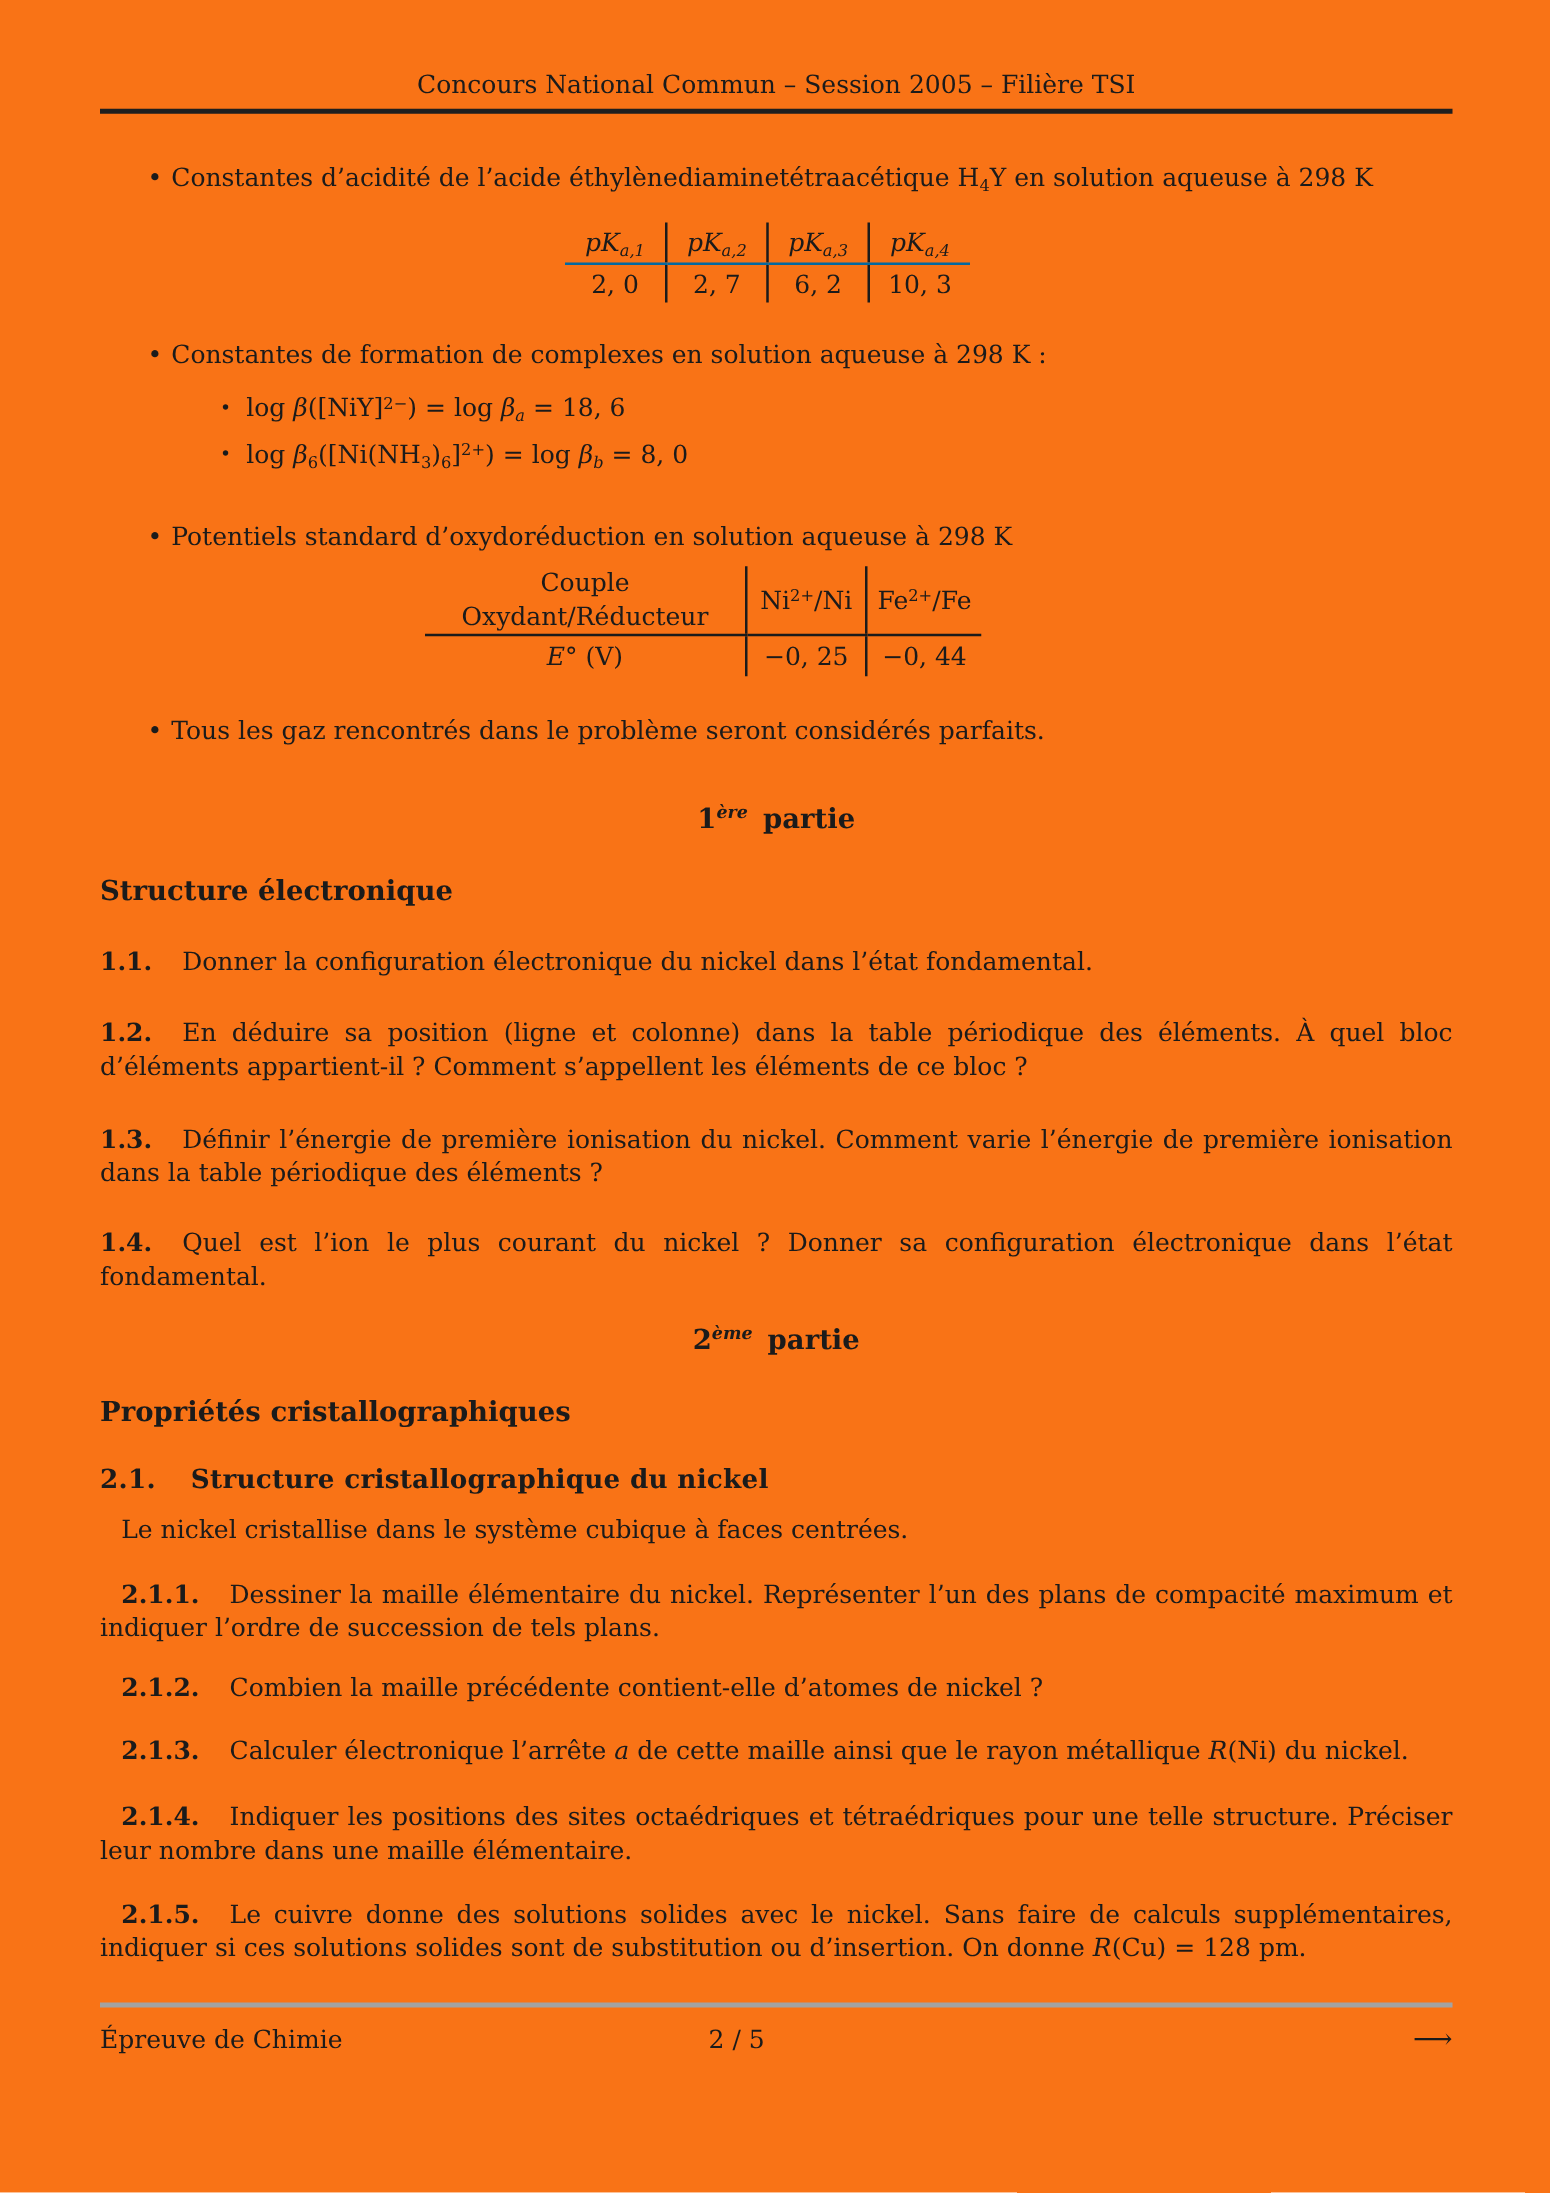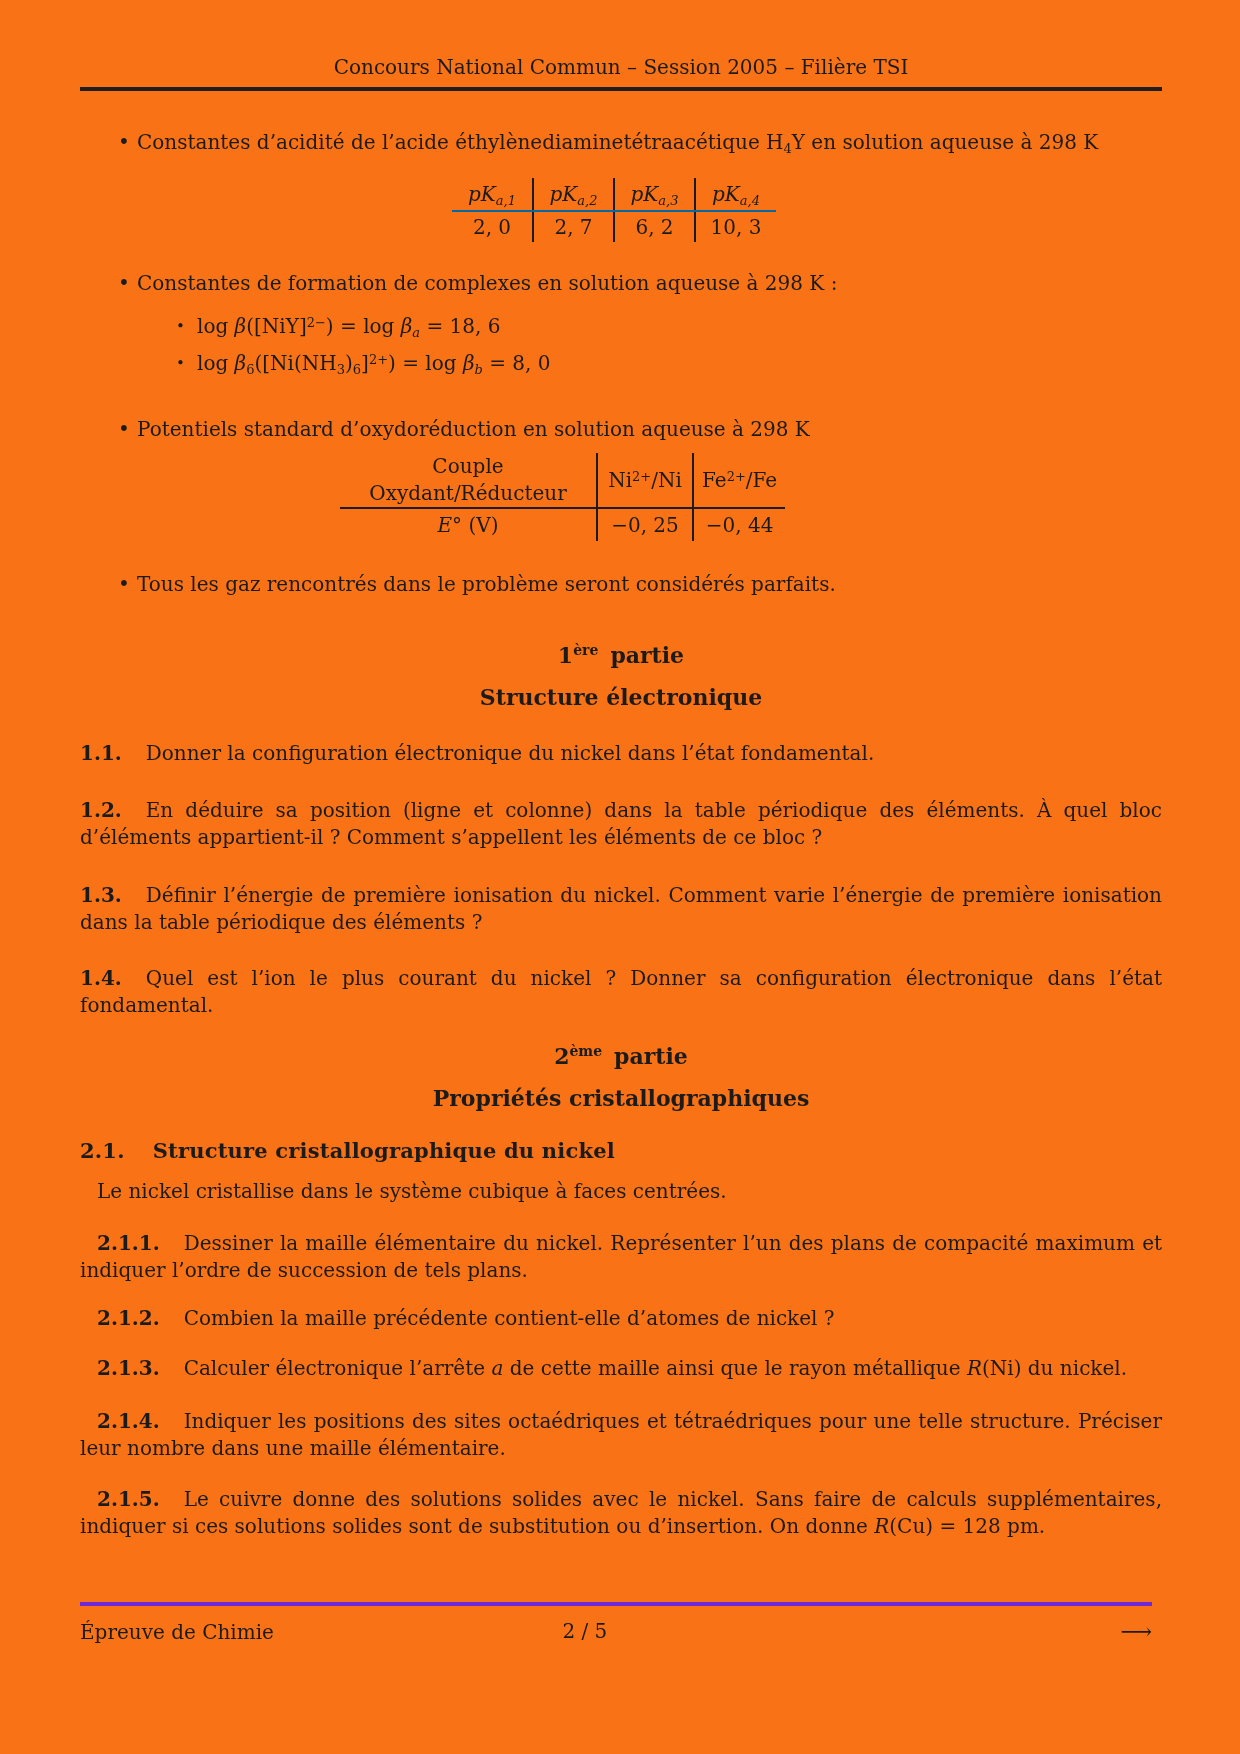--- a/index.html
+++ b/index.html
@@ -34,39 +34,39 @@
   .sub-item > .dot { position:absolute; left:96px; top:0; font-size:15px; }
 
   .pot { border-collapse:collapse; margin:10px 0 0 260px; }
   .pot td { text-align:center; border-left:2px solid #1b1b1b; height:33px; padding:0 8px; }
   .pot td:first-child { border-left:none; width:257px; }
   .pot td:nth-child(2) { width:96px; }
   .pot td:nth-child(3) { width:90px; }
   .pot tr:first-child td { border-bottom:2px solid #1b1b1b; }
 
   .part-head { text-align:center; font-weight:bold; font-size:22px; line-height:30px; margin-top:42px; }
-  .part-head sup { font-size:14px; vertical-align:8px; }
+  .part-head sup { font-size:14px; vertical-align:8px;font-style:italic; }
   .part-head .pw { margin-left:12px; }
-  .part-sub { text-align:center; font-weight:bold; font-size:22px; line-height:30px; margin-top:12px; }
+  .part-sub { text-align:left; font-weight:bold; font-size:22px; line-height:30px; margin-top:28px; }
   .p2 { margin-top:22px; }
 
   .intro { margin-top:22px; text-indent:17px; }
   .intro2 { margin-top:13px; text-indent:17px; }
 
   .q { margin-top:28px; text-align:justify; }
   .qnum { font-weight:bold; margin-right:24px; }
   .q12 { margin-top:30px; } .q13 { margin-top:31px; } .q14 { margin-top:29px; }
   .qq { text-indent:17px; }
   .q211 { margin-top:25px; } .q212 { margin-top:21px; } .q213 { margin-top:23px; }
   .q214 { margin-top:26px; } .q215 { margin-top:24px; }
 
   .sec-head { margin-top:24px; font-size:21px; font-weight:bold; line-height:28px; letter-spacing:0.2px; }
   .sec-head .qnum { margin-right:28px; }
 
-  .footer { position:absolute; left:80px; right:88px; top:1602px; border-top:4px solid #6d28d9; padding-top:12px; }
+  .footer { position:absolute; left:80px; right:78px; top:1602px; border-top:4px solid #a3a3a3; padding-top:12px; }
   .footer-row { position:relative; display:flex; justify-content:space-between; align-items:baseline; }
   .footer-center { position:absolute; left:45%; }
   .footer-arrow { font-size:22px; }
 </style>
 </head>
 <body>
 
 <div class="page">
   <div class="inner">
 

